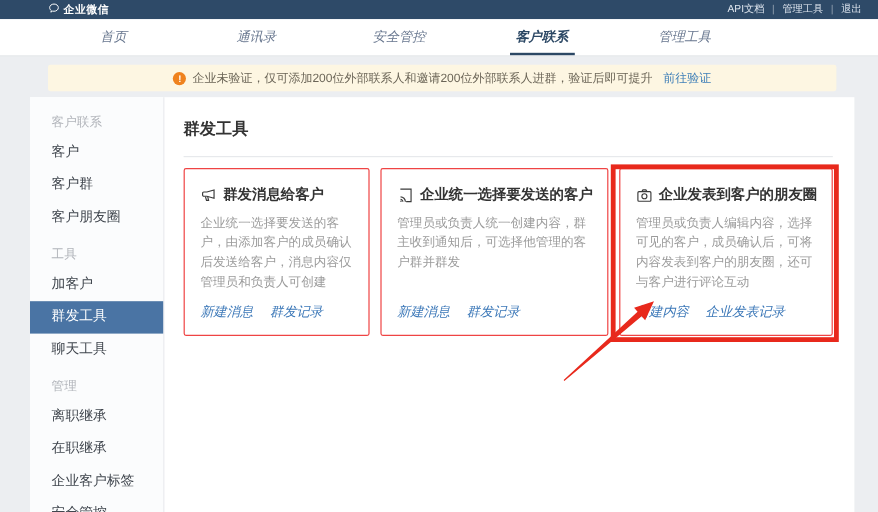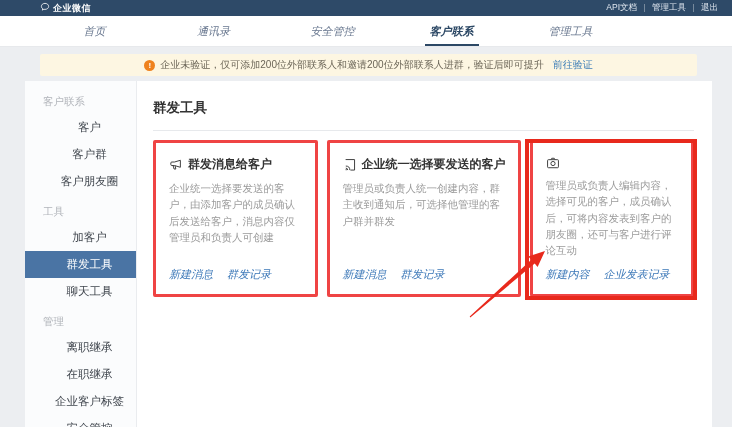--- a/index.html
+++ b/index.html
@@ -29,30 +29,30 @@
   .warn-ico { width:11px; height:11px; border-radius:50%; background:#ef821e; color:#fff;
               font-size:8px; font-weight:bold; line-height:11px; text-align:center; flex-shrink:0; }
   .notice-link { color:#4180b8; margin-left:4px; cursor:pointer; }
 
   
   .container { margin:5px 20px 0 25px; height:351px; background:#fff; display:flex; }
 
   
   .sidebar { width:112px; flex-shrink:0; background:#fbfcfd; border-right:1px solid #eaecef; padding-top:4px; }
   .group-header { padding:10px 0 5px 18px; font-size:10.5px; color:#b1b4ba; }
-  .side-item { height:27px; line-height:27px; padding-left:18px; font-size:11.5px; color:#40464e; cursor:pointer;text-align:center; }
+  .side-item { height:27px; line-height:27px; padding-left:18px; font-size:11.5px; color:#40464e; cursor:pointer; }
   .side-item.active { background:#4a74a4; color:#fff; }
 
   
   .main { flex:1; padding:18px 18px 0 16px; position:relative; }
   .page-title { font-size:13.5px; font-weight:bold; color:#333; }
   .title-divider { height:1px; background:#e7e9ec; margin:13px 0 9px 0; }
 
   .cards { display:flex; gap:9px; }
-  .card { flex:1; border:3px solid #ef4444; border-radius:2px; padding:13px 12px 12px 13px;
+  .card { flex:1; border:1px solid #ef4444; border-radius:2px; padding:13px 12px 12px 13px;
           display:flex; flex-direction:column; min-height:100px; position:relative; background:#fff; }
   .card-head { display:flex; align-items:center; gap:5px; margin-bottom:7px; }
   .card-title { font-size:12px; font-weight:bold; color:#333; white-space:nowrap; }
   .card-desc { font-size:10.5px; color:#9b9b9b; line-height:1.55; }
   .card-links { margin-top:auto; padding-top:9px; display:flex; gap:14px;font-style:italic; }
   .card-link { font-size:11px; color:#3c78b8; cursor:pointer; white-space:nowrap; }
   .card-icon { width:14px; height:14px; flex-shrink:0; }
   .card-icon svg { display:block; width:14px; height:14px; stroke:#3a3a3a; fill:none; stroke-width:1.1; }
 
   .highlight-box { position:absolute; top:-4px; left:-8px; right:-6px; bottom:-6px;
@@ -162,20 +162,21 @@
       <div class="card">
         <div class="highlight-box"></div>
         <div class="card-head">
           <span class="card-icon">
             <svg viewBox="0 0 16 16">
               <rect x="1.8" y="4.2" width="12.4" height="9.2" rx="1"></rect>
               <path d="M5.6 4.2 L6.6 2.6 L9.4 2.6 L10.4 4.2"></path>
               <circle cx="8" cy="8.6" r="2.4"></circle>
             </svg>
           </span>
+          <span class="card-title">企业发表到客户的朋友圈</span>
         </div>
         <div class="card-desc">管理员或负责人编辑内容，选择可见的客户，成员确认后，可将内容发表到客户的朋友圈，还可与客户进行评论互动</div>
         <div class="card-links">
           <span class="card-link">新建内容</span>
           <span class="card-link">企业发表记录</span>
         </div>
       </div>
 
     </div>
   </div>

